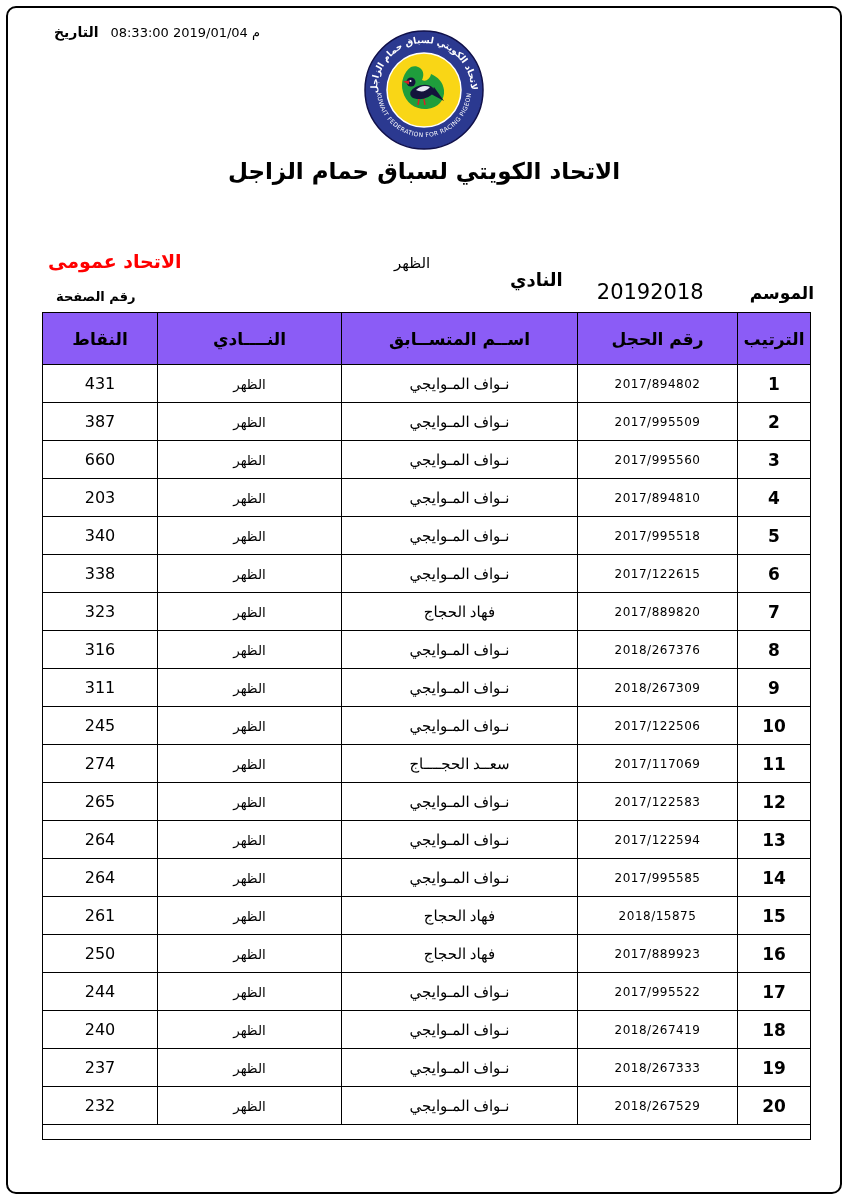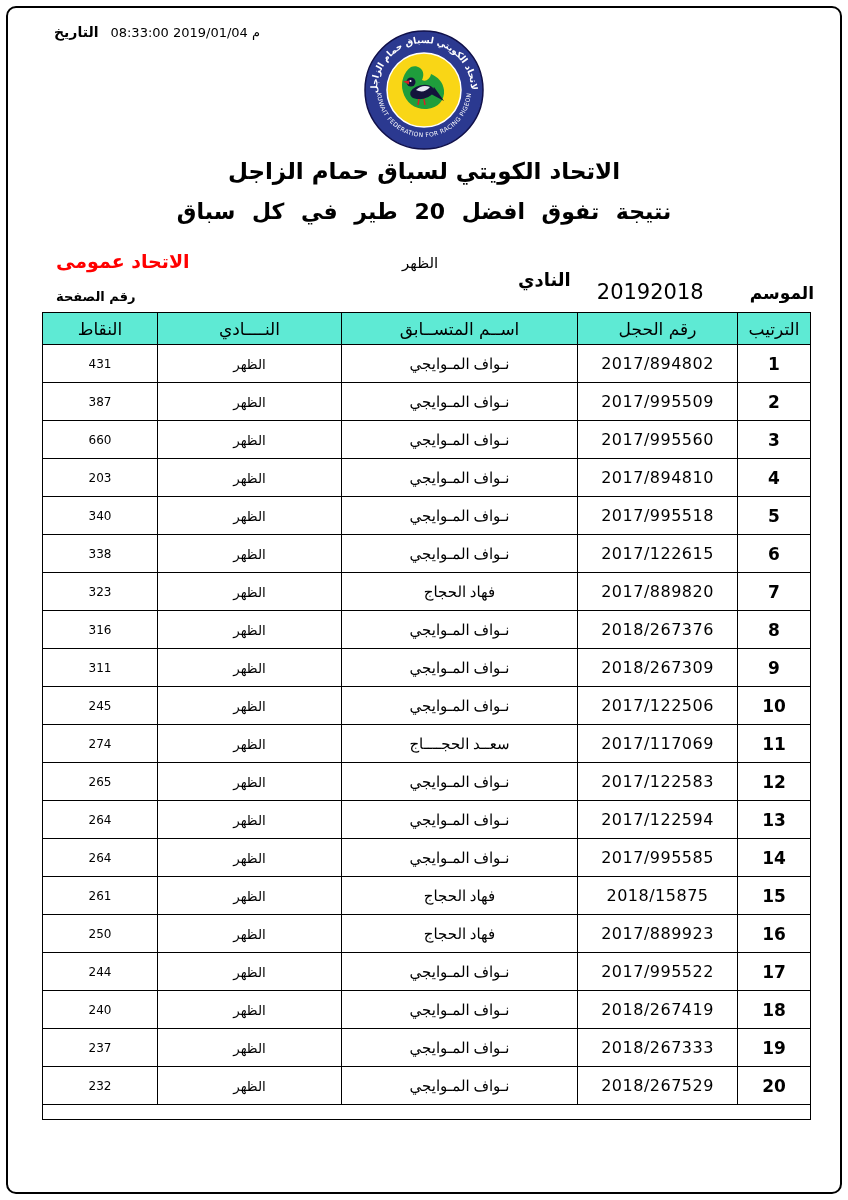--- a/index.html
+++ b/index.html
@@ -10,40 +10,40 @@
 
   .date-line { position:absolute; top:16px; left:46px; display:flex; align-items:baseline; gap:12px; direction:ltr; }
   .date-label { font-weight:bold; font-size:14px; }
   .date-value { font-size:13px; }
 
   .logo-wrap { position:absolute; top:22px; left:50%; transform:translateX(-50%); width:120px; height:120px; }
 
   .org-title  { position:absolute; top:150px; left:0; right:0; text-align:center; font-size:23px; font-weight:bold; direction:rtl; }
   .report-title { position:absolute; top:191px; left:0; right:0; text-align:center; font-size:22px; font-weight:bold; direction:rtl; word-spacing:9px; }
 
-  .club-line  { position:absolute; top:240px; left:12px; right:0; height:30px; }
+  .club-line  { position:absolute; top:240px; left:4px; right:0; height:30px; }
   .union-note { position:absolute; left:36px; top:2px; color:#ff0000; font-weight:bold; font-size:19px; }
   .club-value { position:absolute; left:382px; top:6px; font-size:15px; }
   .club-label { position:absolute; left:498px; top:1px; font-weight:bold; font-size:18px;margin-top:20px; }
 
   .meta-line  { position:absolute; top:272px; left:0; right:0; height:30px; }
   .page-num   { position:absolute; left:48px; top:9px; display:flex; gap:20px; font-size:13px; font-weight:bold; direction:ltr;flex-direction:column; }
   .season     { position:absolute; right:26px; top:0; display:flex; direction:rtl; align-items:baseline; gap:46px; }
   .season-label { font-weight:bold; font-size:17px; }
   .season-value { font-size:21px; }
 
   table.results { position:absolute; top:304px; left:34px; width:768px; border-collapse:collapse; table-layout:fixed; direction:rtl; }
   table.results th, table.results td { border:1.3px solid #000; text-align:center; vertical-align:middle; overflow:hidden; }
-  table.results th { background:#5eead4; font-weight:normal; font-size:17px; height:32px; }
+  table.results th { background:#8b5cf6; font-weight:bold; font-size:17px; height:52px; }
   table.results td { height:38px; background:#fff; }
   td.col-rank  { background:#d6d6d6; font-weight:bold; font-size:17px; }
-  td.col-ring  { font-size:16px; letter-spacing:0.5px; }
+  td.col-ring  { font-size:12px; letter-spacing:0.5px; }
   td.col-name  { font-size:15px;font-family:Liberation Serif, serif; }
   td.col-club  { font-size:13.5px; }
-  td.col-points{ font-size:12px; }
+  td.col-points{ font-size:16px; }
   tfoot td.footer-strip { height:15px; }
 
   svg text { font-family:"DejaVu Sans", sans-serif; }
 </style>
 </head>
 <body>
 
 <div class="page">
 
   <div class="date-line">
@@ -73,21 +73,20 @@
         <polygon points="39,51.5 45,50.5 45,54.5" fill="#d81f26"></polygon>
         <circle cx="46.5" cy="51" r="1" fill="#ffffff"></circle>
         <path d="M52,60 q6,-6 14,-3 q-6,7 -14,3 z" fill="#e8e8f5"></path>
         <line x1="55" y1="69" x2="54" y2="75" stroke="#d81f26" stroke-width="1.5"></line>
         <line x1="60" y1="69" x2="61" y2="75" stroke="#d81f26" stroke-width="1.5"></line>
       </g>
     </svg>
   </div>
 
   <div class="org-title">الاتحاد الكويتي لسباق حمام الزاجل</div>
-  <div class="report-title">نتيجة تفوق افضل 20 طير في كل سباق</div>
 
   <div class="club-line">
     <span class="union-note">الاتحاد عمومى</span>
     <span class="club-value">الظهر</span>
     <span class="club-label">النادي</span>
   </div>
 
   <div class="meta-line">
     <div class="page-num">
       <span>رقم الصفحة</span>

